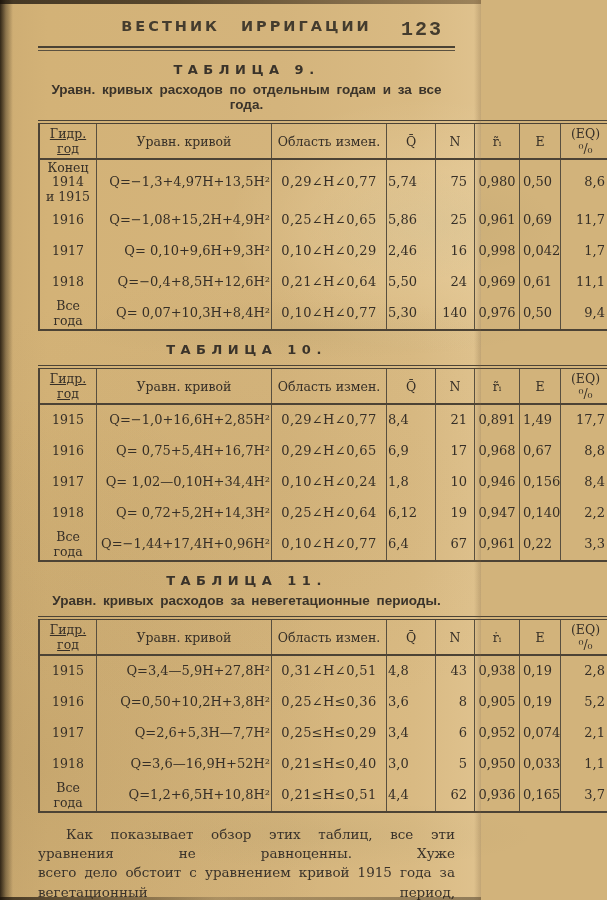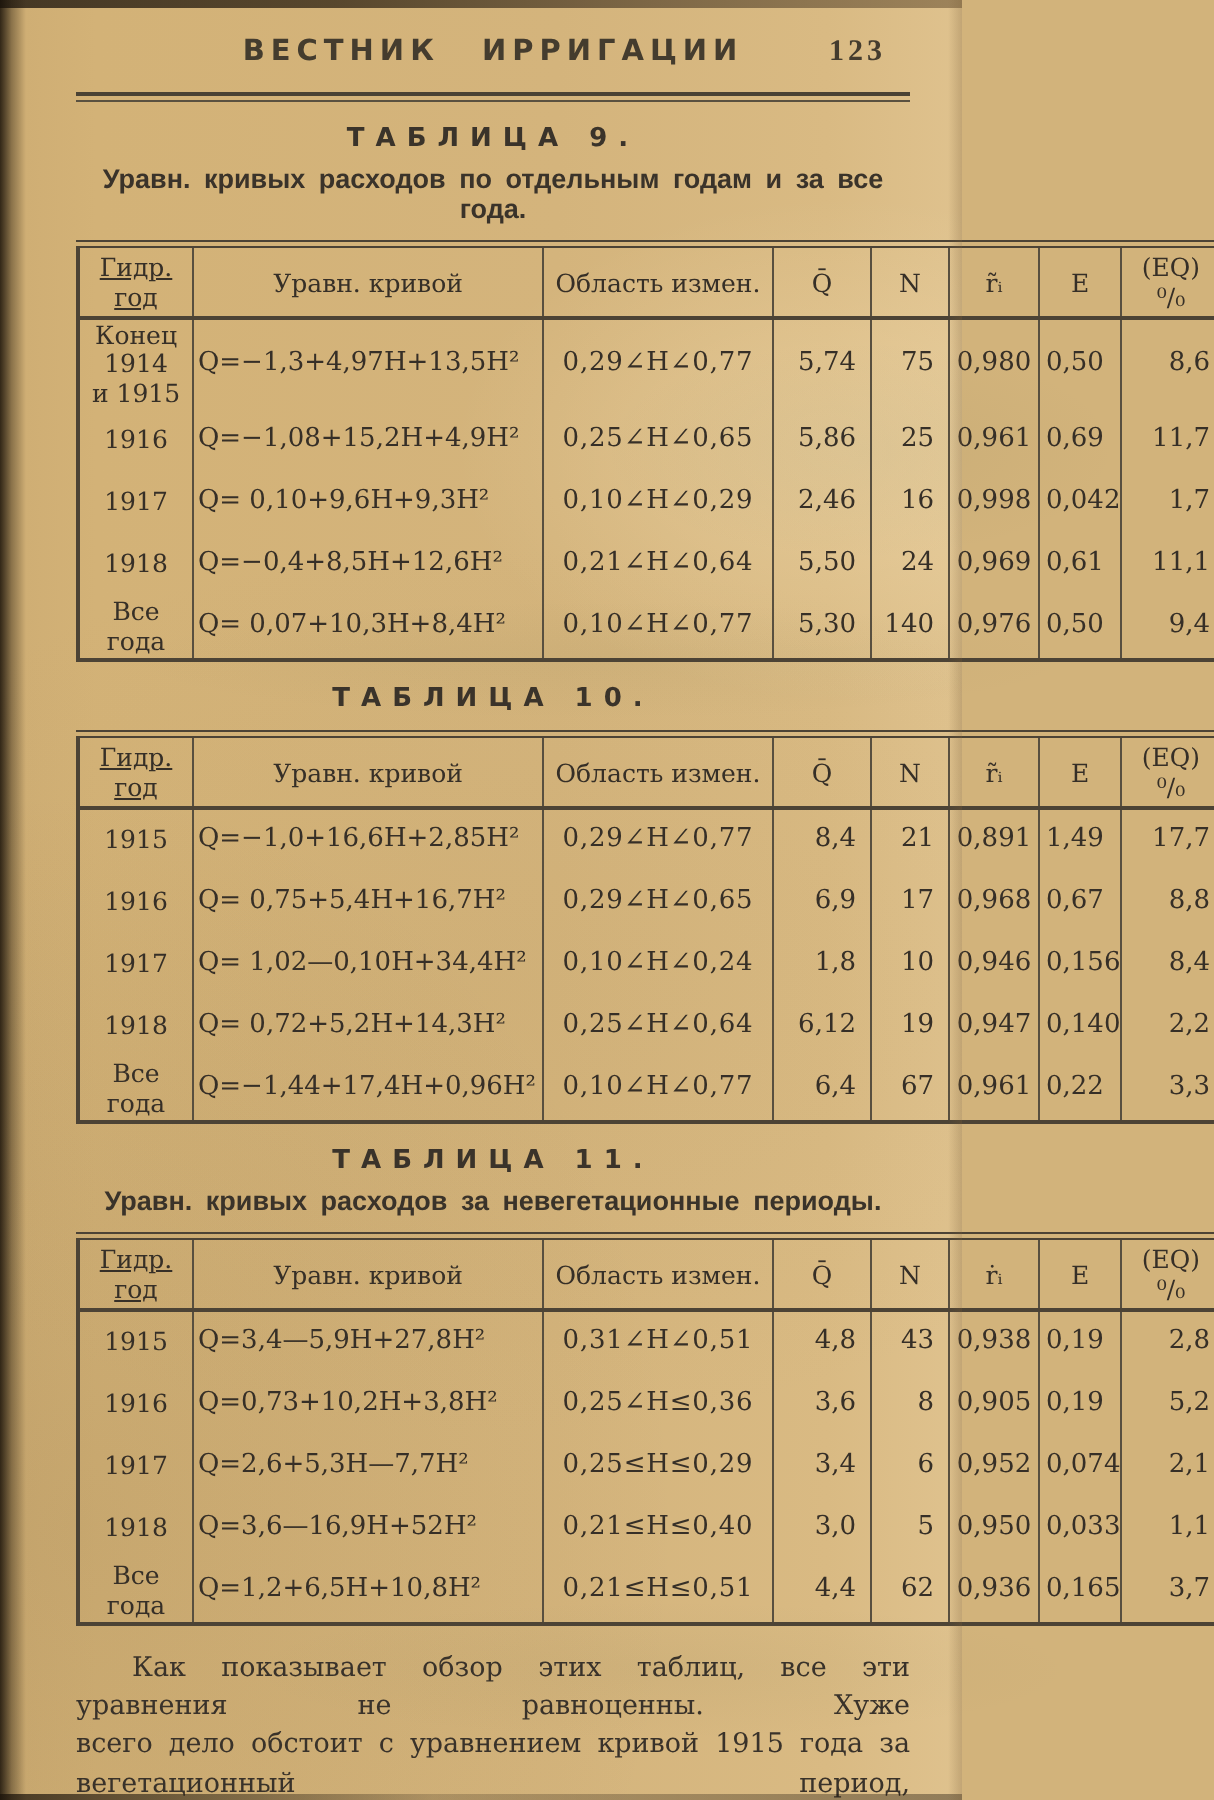--- a/index.html
+++ b/index.html
@@ -27,43 +27,43 @@
   .stain.s2{left:60px;top:300px;width:480px;height:60px;background:radial-gradient(ellipse,rgba(100,104,66,.06),transparent 70%);}
   .stain.s3{left:120px;top:800px;width:420px;height:70px;background:radial-gradient(ellipse,rgba(96,100,64,.06),transparent 70%);}
 
   .content{position:absolute;inset:0;padding:18px 26px 0 38px;box-sizing:border-box;}
 
   .masthead{position:relative;height:21px;}
   .journal-title{position:absolute;left:0;right:0;text-align:center;
     font-family:"DejaVu Sans","Liberation Sans",sans-serif;font-weight:700;
     font-size:14.5px;letter-spacing:3px;word-spacing:13px;color:#443c2e;}
   .page-number{position:absolute;right:12px;top:0;
-    font-family:Liberation Serif, serif;font-weight:700;
-    font-size:15px;letter-spacing:2px;color:#443c2e;}
+    font-family:Liberation Mono, monospace;font-weight:700;
+    font-size:20px;letter-spacing:2px;color:#443c2e;}
   .rule{margin-top:7px;height:2px;border-top:2.5px solid #4a4234;border-bottom:1px solid #5a5140;}
 
   .tbl-block{margin-top:11px;}
   .tbl-title{margin:1px;text-align:center;font-family:"DejaVu Sans","Liberation Sans",sans-serif;
     font-weight:700;font-size:13px;letter-spacing:5.5px;color:#3a332a;}
   .tbl-subtitle{margin:5px 0 0;text-align:center;font-family:Liberation Sans, sans-serif;
     font-weight:700;font-size:13.5px;word-spacing:3px;color:#3a332a;}
 
   table.data-table{margin-top:8px;width:100%;border-collapse:collapse;table-layout:fixed;
     border:2px solid #4c4335;border-top:4px double #4c4335;font-size:13px;color:#362f27;}
   table.data-table th,table.data-table td{border-left:1px solid #584f3f;overflow:hidden;}
   table.data-table th:first-child,table.data-table td:first-child{border-left:none;}
   table.data-table thead th{border-bottom:2.5px solid #4c4335;font-weight:400;
     padding:2px 1px;line-height:1.2;font-size:12.5px;white-space:pre-line;vertical-align:middle;}
   table.data-table tbody td{height:29px;vertical-align:middle;white-space:pre-line;line-height:1.15;}
   th.c0{width:54px;text-decoration:underline;}  th.c1{width:172px;} th.c2{width:112px;} th.c3{width:46px;}
   th.c4{width:36px;}  th.c5{width:42px;}  th.c6{width:38px;}  th.c7{width:47px;}
   td.c0{text-align:center;font-size:12.5px;padding:1px 1px;}
-  td.c1{text-align:left;padding-left:2px;white-space:pre;margin-left:36px;}
+  td.c1{text-align:right;padding-left:2px;white-space:pre;margin-left:36px;}
   td.c2{text-align:center;letter-spacing:.4px;}
-  td.c3{text-align:right;padding-right:7px;margin-top:23px;}
+  td.c3{text-align:left;padding-right:7px;margin-top:23px;}
   td.c4{text-align:right;padding-right:7px;}
   td.c5{text-align:center;}
   td.c6{text-align:left;padding-left:3px;}
   td.c7{text-align:right;padding-right:5px;}
   th.c7{font-size:12px;line-height:1.15;}
 
   .body-text{margin-top:12px;font-size:13.5px;line-height:1.42;color:#39322a;}
   .pline{text-align:justify;text-align-last:justify;word-spacing:1px;}
   .pline.first{text-indent:28px;}
 </style>
@@ -255,21 +255,21 @@
               <td class="c1">Q=3,4—5,9H+27,8H²</td>
               <td class="c2">0,31∠H∠0,51</td>
               <td class="c3">4,8</td>
               <td class="c4">43</td>
               <td class="c5">0,938</td>
               <td class="c6">0,19</td>
               <td class="c7">2,8</td>
             </tr>
             <tr>
               <td class="c0">1916</td>
-              <td class="c1">Q=0,73+10,2H+3,8H²</td>
+              <td class="c1">Q=0,50+10,2H+3,8H²</td>
               <td class="c2">0,25∠H≤0,36</td>
               <td class="c3">3,6</td>
               <td class="c4">8</td>
               <td class="c5">0,905</td>
               <td class="c6">0,19</td>
               <td class="c7">5,2</td>
             </tr>
             <tr>
               <td class="c0">1917</td>
               <td class="c1">Q=2,6+5,3H—7,7H²</td>

